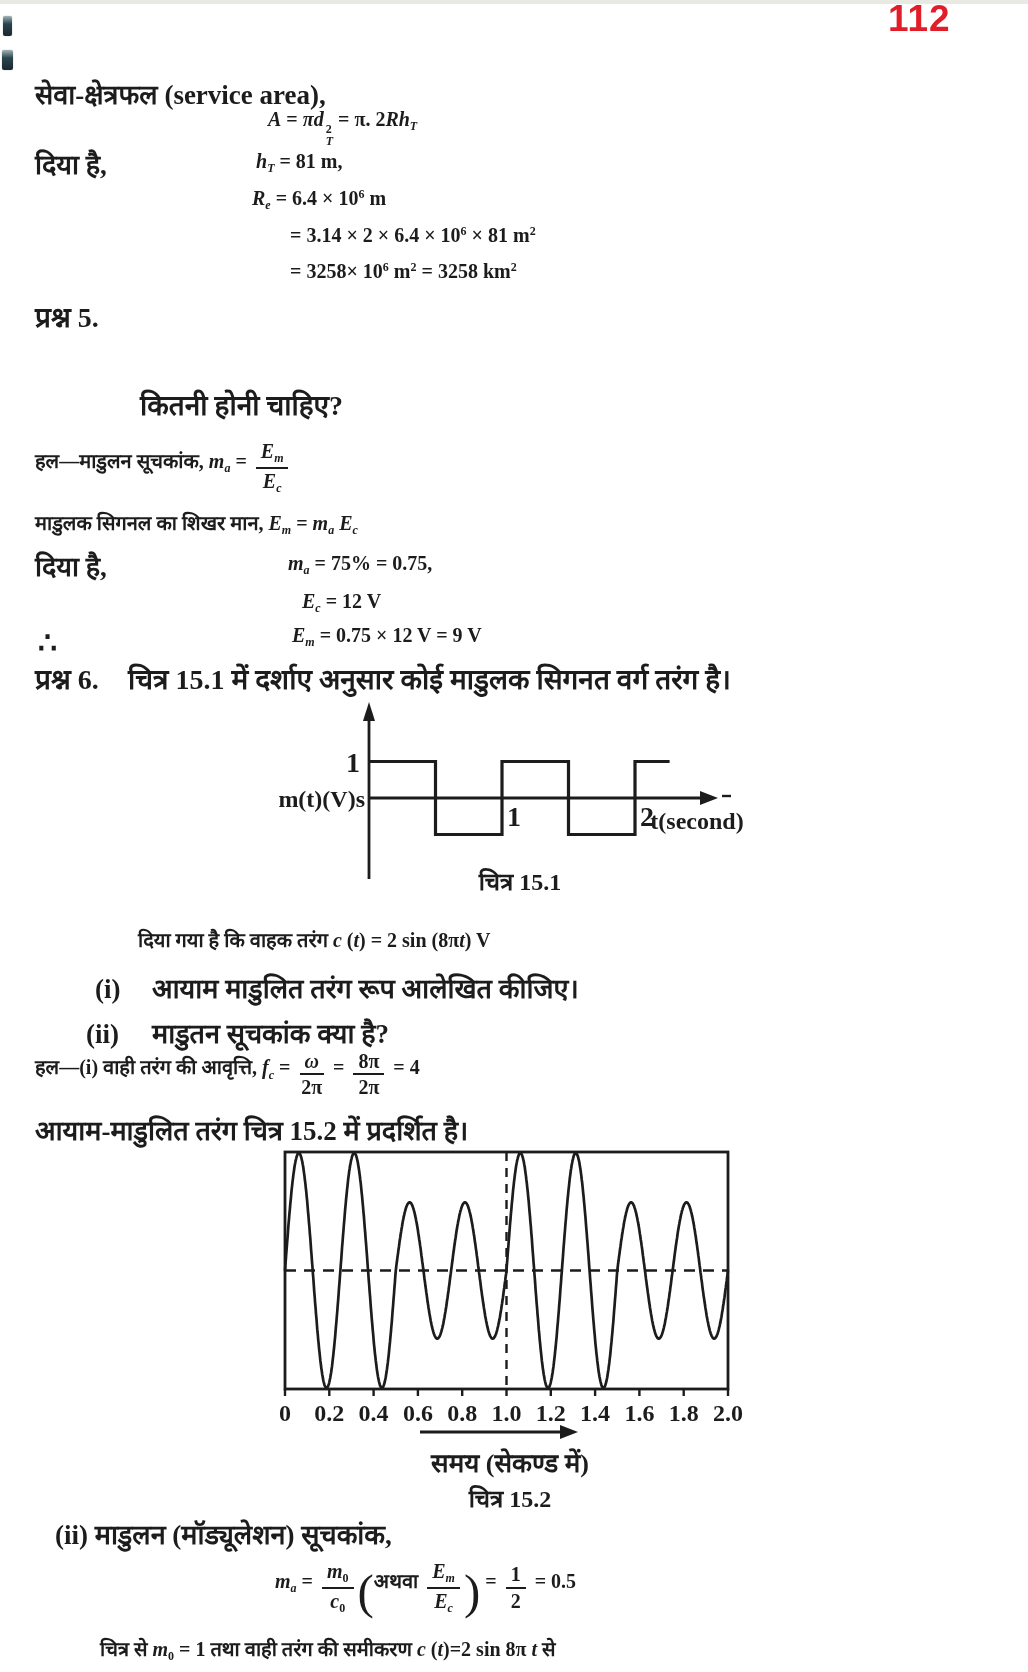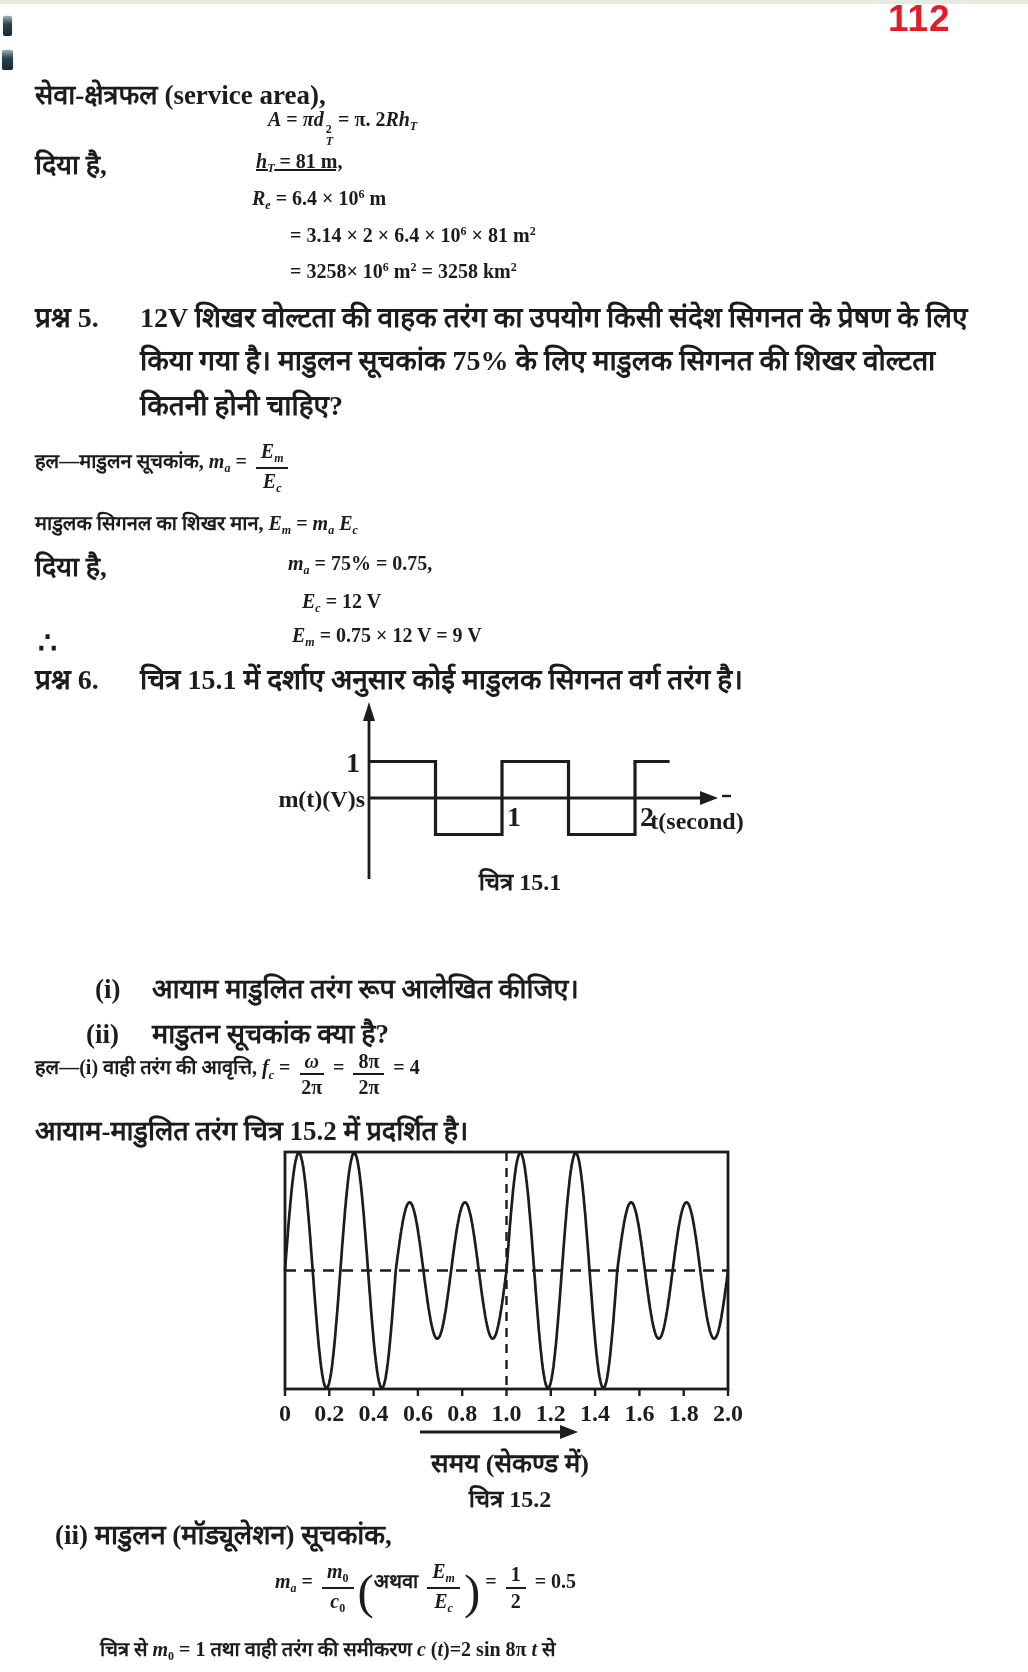--- a/index.html
+++ b/index.html
@@ -47,56 +47,55 @@
   <div class="artifact" style="left:2px;top:46px;width:11px;height:20px;"></div>
 
   <div class="pageno">112</div>
 
   <div class="ln hn" style="left:35px;top:76px;text-align:right;">सेवा-क्षेत्रफल (service area),</div>
   <div class="ln math" style="left:268px;top:104px;"><span class="t-i">A</span><span> = </span><span class="t-i">πd</span><span class="stk">
         <span>2</span>
         <span style="font-style: italic;">T</span>
       </span><span> = </span><span>π. 2</span><span class="t-i">Rh</span><span class="t-i t-sub">T</span></div>
   <div class="ln hn" style="left:35px;top:146px;">दिया है,</div>
-  <div class="ln math" style="left:256px;top:146px;text-decoration:underline;"><span class="t-i">h</span><span class="t-i t-sub">T</span><span> = 81 m,</span></div>
+  <div class="ln math" style="left:256px;top:146px;"><span class="t-i">h</span><span class="t-i t-sub">T</span><span> = 81 m,</span></div>
   <div class="ln math" style="left:252px;top:183px;"><span class="t-i">R</span><span class="t-i t-sub">e</span><span> = 6.4 × 10</span><span class="t-sup">6</span><span> m</span></div>
   <div class="ln math" style="left:290px;top:220px;"><span>= 3.14 × 2 × 6.4 × 10</span><span class="t-sup">6</span><span> × 81 m</span><span class="t-sup">2</span></div>
   <div class="ln math" style="left:290px;top:256px;"><span>= 3258× 10</span><span class="t-sup">6</span><span> m</span><span class="t-sup">2</span><span> = </span><span class="t-b">3258 km</span><span class="t-b t-sup">2</span></div>
 
   <div class="ln hn bold" style="left:35px;top:298px;font-size:28px;">प्रश्न 5.</div>
-  <div class="ln hn" style="left:140px;top:298px;font-size:28px;">12V शिखर वोल्टता की वाहक तरंग का उपयोग किसी संदेश सिगनत के प्रेषण के लिए</div>
-  <div class="ln hn" style="left:140px;top:341px;font-size:28px;">किया गया है। माडुलन सूचकांक 75% के लिए माडुलक सिगनत की शिखर वोल्टता</div>
   <div class="ln hn" style="left:140px;top:386px;font-size:28px;">कितनी होनी चाहिए?</div>
 
   <div class="ln math" style="left:35px;top:436px;"><span class="t-b">हल</span><span>—माडुलन सूचकांक, </span><span class="t-i">m</span><span class="t-i t-sub">a</span><span> = </span><span class="frac"><span class="num"><span class="t-i">E</span><span class="t-i t-sub">m</span></span><span class="den"><span class="t-i">E</span><span class="t-i t-sub">c</span></span></span></div>
   <div class="ln math" style="left:35px;top:508px;"><span>माडुलक सिगनल का शिखर मान, </span><span class="t-i">E</span><span class="t-i t-sub">m</span><span> = </span><span class="t-i">m</span><span class="t-i t-sub">a</span><span>  </span><span class="t-i">E</span><span class="t-i t-sub">c</span></div>
   <div class="ln hn" style="left:35px;top:548px;">दिया है,</div>
   <div class="ln math" style="left:288px;top:548px;"><span class="t-i">m</span><span class="t-i t-sub">a</span><span> = 75% = 0.75,</span></div>
   <div class="ln math" style="left:302px;top:586px;text-align:center;"><span class="t-i">E</span><span class="t-i t-sub">c</span><span> = 12 V</span></div>
   <div class="ln" style="left:38px;top:622px;font-size:30px;">∴</div>
   <div class="ln math" style="left:292px;top:620px;"><span class="t-i">E</span><span class="t-i t-sub">m</span><span> = 0.75 × 12 V = </span><span class="t-b">9 V</span></div>
 
   <div class="ln hn bold" style="left:35px;top:660px;font-size:28px;">प्रश्न 6.</div>
-  <div class="ln hn" style="left:140px;top:660px;font-size:28px;text-align:right;">चित्र 15.1 में दर्शाए अनुसार कोई माडुलक सिगनत वर्ग तरंग है।</div>
+  <div class="ln hn" style="left:128px;top:660px;font-size:28px;text-align:right;">चित्र 15.1 में दर्शाए अनुसार कोई माडुलक सिगनत वर्ग तरंग है।</div>
 
   <svg style="left:250px;top:693px;" width="510" height="200" viewBox="0 0 510 200">
       <line x1="119" y1="18" x2="119" y2="182" stroke="#1c1c1c" stroke-width="2.8"></line>
       <polygon points="113,24 119,5 125,24" fill="#1c1c1c"></polygon>
       <line x1="119" y1="101" x2="452" y2="101" stroke="#1c1c1c" stroke-width="2.8"></line>
       <polygon points="450,94 468,101 450,108" fill="#1c1c1c"></polygon>
       <line x1="472" y1="99" x2="481" y2="99" stroke="#1c1c1c" stroke-width="2.4"></line>
       <path d="M119.0 64.5 L185.5 64.5 L185.5 137.5 L252.0 137.5 L252.0 64.5 L318.5 64.5 L318.5 137.5 L385.0 137.5 L385.0 64.5 L419.6 64.5 " fill="none" stroke="#1c1c1c" stroke-width="3.2"></path>
       <text x="110" y="74.5" text-anchor="end" font-size="28">1</text>
       <text x="115" y="110" text-anchor="end" font-size="24">m(t)(V)s</text>
       <text x="257" y="129" text-anchor="start" font-size="28">1</text>
       <text x="390" y="129" text-anchor="start" font-size="28">2</text>
       <text x="447" y="132" text-anchor="middle" font-size="24" font-weight="700">t(second)</text>
     </svg>
   <div class="caption" style="left:410px;top:860px;width:220px;">चित्र 15.1</div>
 
+  <div class="ln math" style="left:138px;top:925px;"><span>दिया गया है कि वाहक तरंग </span><span class="t-bi">c</span><span class="t-b"> (</span><span class="t-bi">t</span><span class="t-b">) = 2 sin (8π</span><span class="t-bi">t</span><span class="t-b">) V</span></div>
   <div class="ln hn" style="left:95px;top:970px;">(i)</div>
   <div class="ln hn" style="left:152px;top:970px;">आयाम माडुलित तरंग रूप आलेखित कीजिए।</div>
   <div class="ln hn" style="left:86px;top:1015px;">(ii)</div>
   <div class="ln hn" style="left:152px;top:1015px;">माडुतन सूचकांक क्या है?</div>
 
   <div class="ln math" style="left:35px;top:1046px;"><span class="t-b">हल</span><span>—(i) वाही तरंग की आवृत्ति, </span><span class="t-i">f</span><span class="t-i t-sub">c</span><span> = </span><span class="frac"><span class="num"><span class="t-i">ω</span></span><span class="den"><span>2π</span></span></span><span> = </span><span class="frac"><span class="num"><span>8π</span></span><span class="den"><span>2π</span></span></span><span> = </span><span class="t-b">4</span></div>
   <div class="ln hn" style="left:35px;top:1112px;">आयाम-माडुलित तरंग चित्र 15.2 में प्रदर्शित है।</div>
 
   <svg style="left:255px;top:1140px;" width="520" height="300" viewBox="0 0 520 300">
       <rect x="30" y="8" width="443" height="237" fill="none" stroke="#1c1c1c" stroke-width="2.8"></rect>

